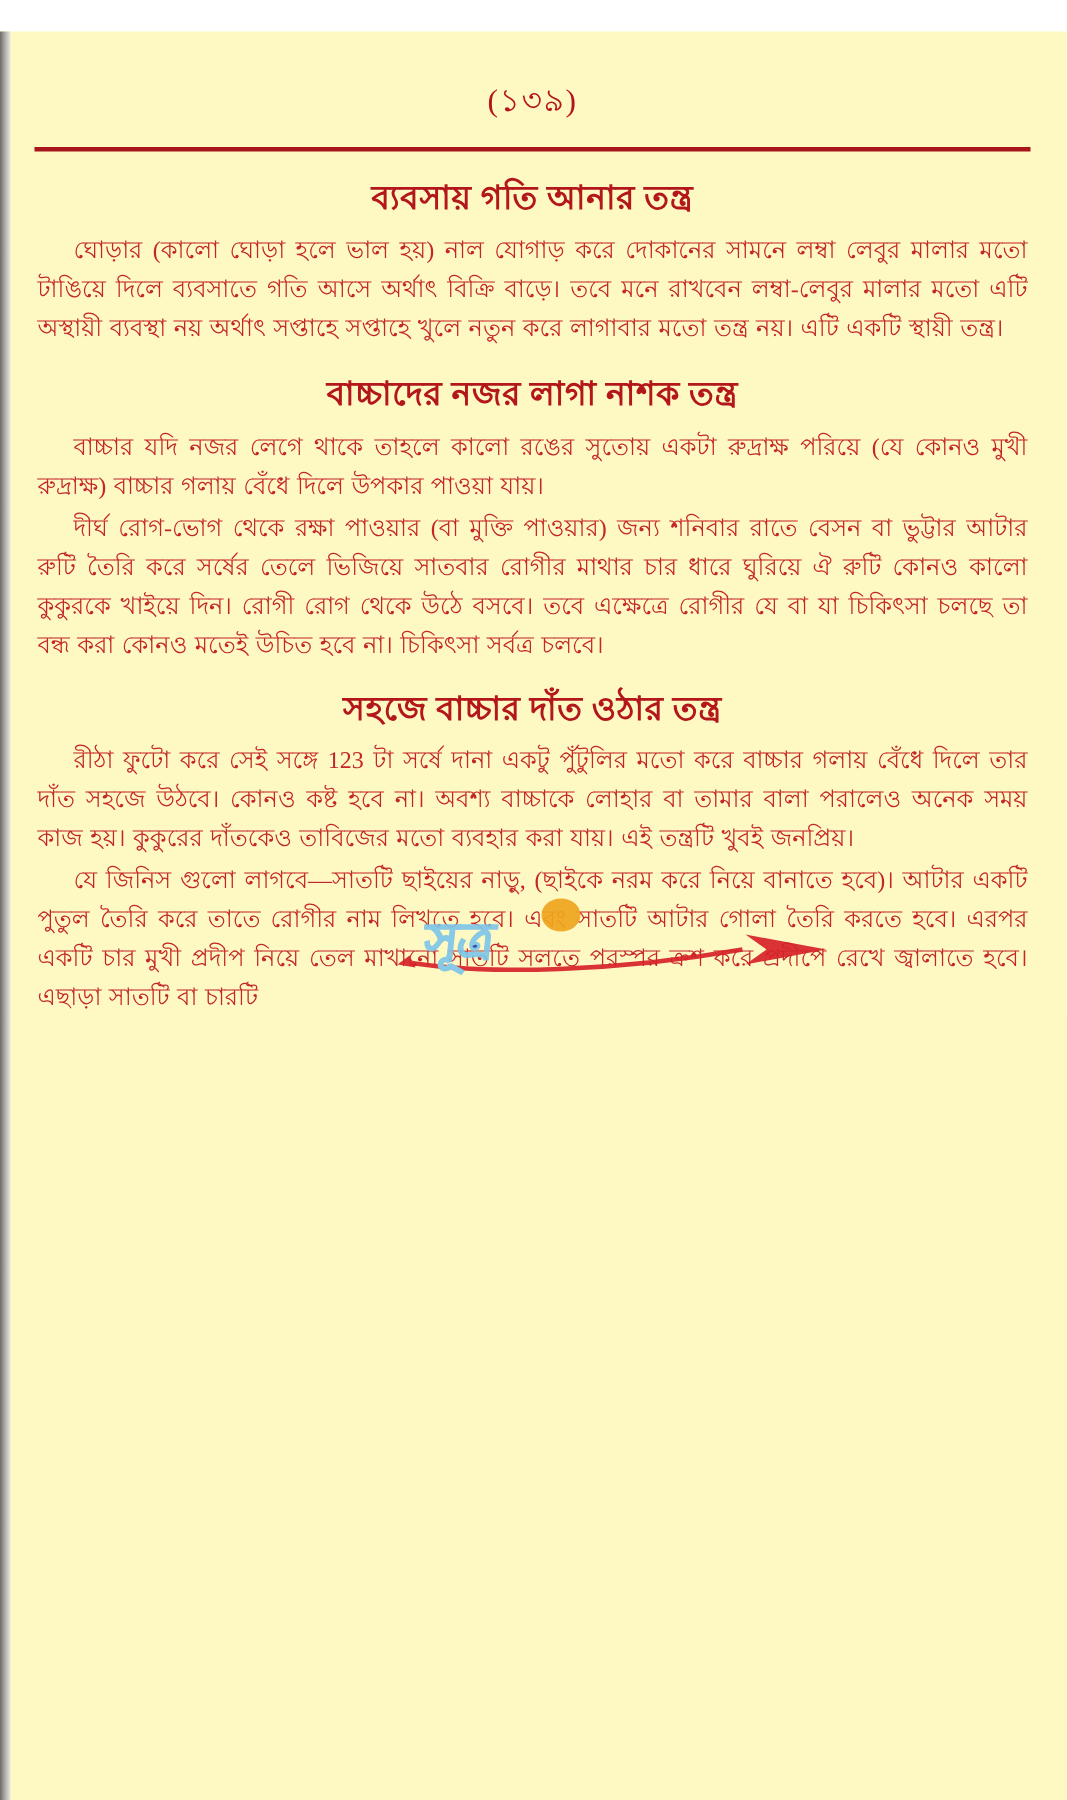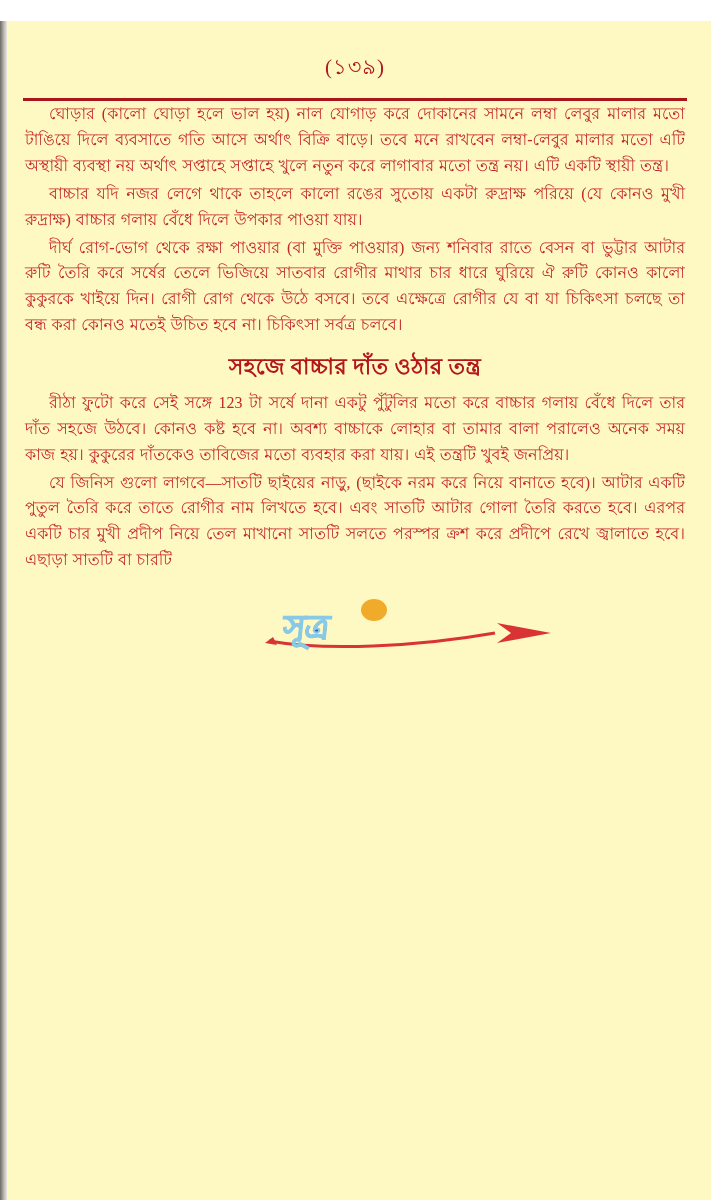--- a/index.html
+++ b/index.html
@@ -130,22 +130,24 @@
 
   <div class="binding-edge"></div>
 
   <div class="page-inner">
 
     <div class="page-number">(১৩৯)</div>
     <div class="rule"></div>
 
     <div class="content">
 
+      <h2 class="section-heading">ব্যবসায় গতি আনার তন্ত্র</h2>
       <p class="body-text">ঘোড়ার (কালো ঘোড়া হলে ভাল হয়) নাল যোগাড় করে দোকানের সামনে লম্বা লেবুর মালার মতো টাঙিয়ে দিলে ব্যবসাতে গতি আসে অর্থাৎ বিক্রি বাড়ে। তবে মনে রাখবেন লম্বা-লেবুর মালার মতো এটি অস্থায়ী ব্যবস্থা নয় অর্থাৎ সপ্তাহে সপ্তাহে খুলে নতুন করে লাগাবার মতো তন্ত্র নয়। এটি একটি স্থায়ী তন্ত্র।</p>
 
+      <h2 class="section-heading">বাচ্চাদের নজর লাগা নাশক তন্ত্র</h2>
       <p class="body-text">বাচ্চার যদি নজর লেগে থাকে তাহলে কালো রঙের সুতোয় একটা রুদ্রাক্ষ পরিয়ে (যে কোনও মুখী রুদ্রাক্ষ) বাচ্চার গলায় বেঁধে দিলে উপকার পাওয়া যায়।</p>
 
       <p class="body-text">দীর্ঘ রোগ-ভোগ থেকে রক্ষা পাওয়ার (বা মুক্তি পাওয়ার) জন্য শনিবার রাতে বেসন বা ভুট্টার আটার রুটি তৈরি করে সর্ষের তেলে ভিজিয়ে সাতবার রোগীর মাথার চার ধারে ঘুরিয়ে ঐ রুটি কোনও কালো কুকুরকে খাইয়ে দিন। রোগী রোগ থেকে উঠে বসবে। তবে এক্ষেত্রে রোগীর যে বা যা চিকিৎসা চলছে তা বন্ধ করা কোনও মতেই উচিত হবে না। চিকিৎসা সর্বত্র চলবে।</p>
 
       <h2 class="section-heading tight">সহজে বাচ্চার দাঁত ওঠার তন্ত্র</h2>
       <p class="body-text">রীঠা ফুটো করে সেই সঙ্গে 123 টা সর্ষে দানা একটু পুঁটুলির মতো করে বাচ্চার গলায় বেঁধে দিলে তার দাঁত সহজে উঠবে। কোনও কষ্ট হবে না। অবশ্য বাচ্চাকে লোহার বা তামার বালা পরালেও অনেক সময় কাজ হয়। কুকুরের দাঁতকেও তাবিজের মতো ব্যবহার করা যায়। এই তন্ত্রটি খুবই জনপ্রিয়।</p>
 
       <p class="body-text">যে জিনিস গুলো লাগবে—সাতটি ছাইয়ের নাড়ু, (ছাইকে নরম করে নিয়ে বানাতে হবে)। আটার একটি পুতুল তৈরি করে তাতে রোগীর নাম লিখতে হবে। এবং সাতটি আটার গোলা তৈরি করতে হবে। এরপর একটি চার মুখী প্রদীপ নিয়ে তেল মাখানো সাতটি সলতে পরস্পর ক্রশ করে প্রদীপে রেখে জ্বালাতে হবে। এছাড়া সাতটি বা চারটি</p>
 
     </div>

